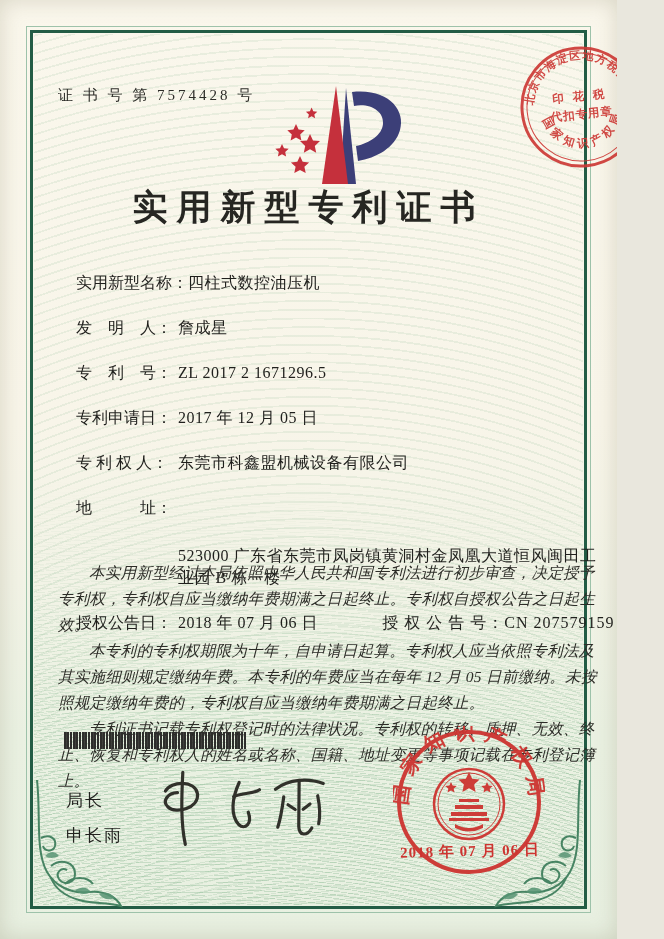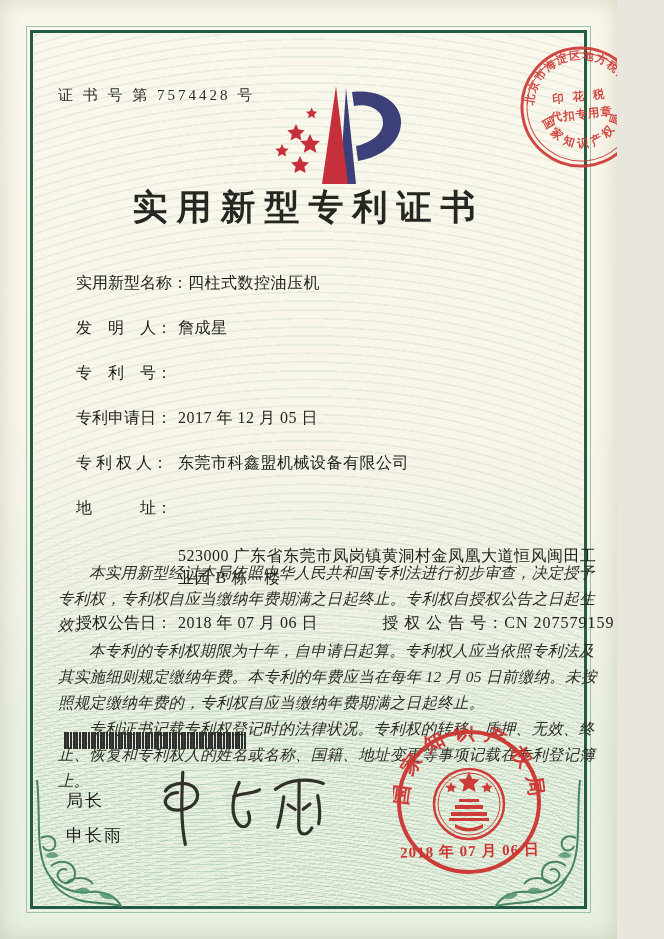--- a/index.html
+++ b/index.html
@@ -158,20 +158,21 @@
     <div class="frow">
       <span class="flabel">实用新型名称：</span>
       <span class="fvalue">四柱式数控油压机</span>
     </div>
     <div class="frow">
       <span class="flabel">发　明　人：</span>
       <span class="fvalue">詹成星</span>
     </div>
     <div class="frow">
       <span class="flabel">专　利　号：</span>
+      <span class="fvalue">ZL 2017 2 1671296.5</span>
     </div>
     <div class="frow">
       <span class="flabel">专利申请日：</span>
       <span class="fvalue">2017 年 12 月 05 日</span>
     </div>
     <div class="frow">
       <span class="flabel">专 利 权 人：</span>
       <span class="fvalue">东莞市科鑫盟机械设备有限公司</span>
     </div>
     <div class="frow">

